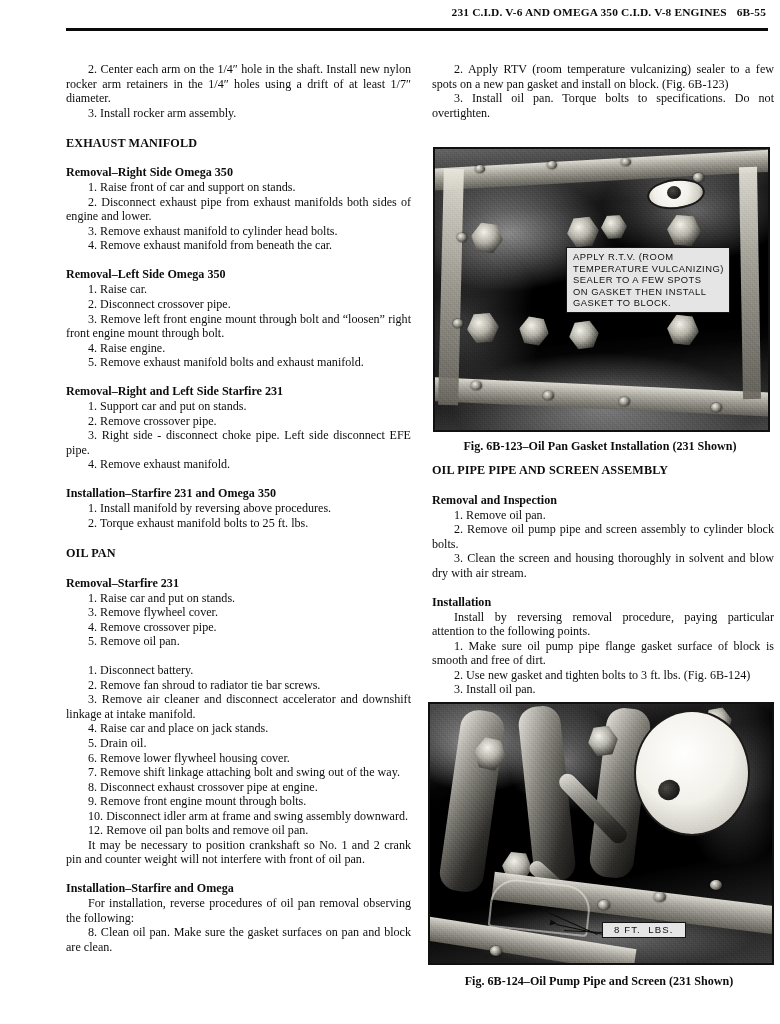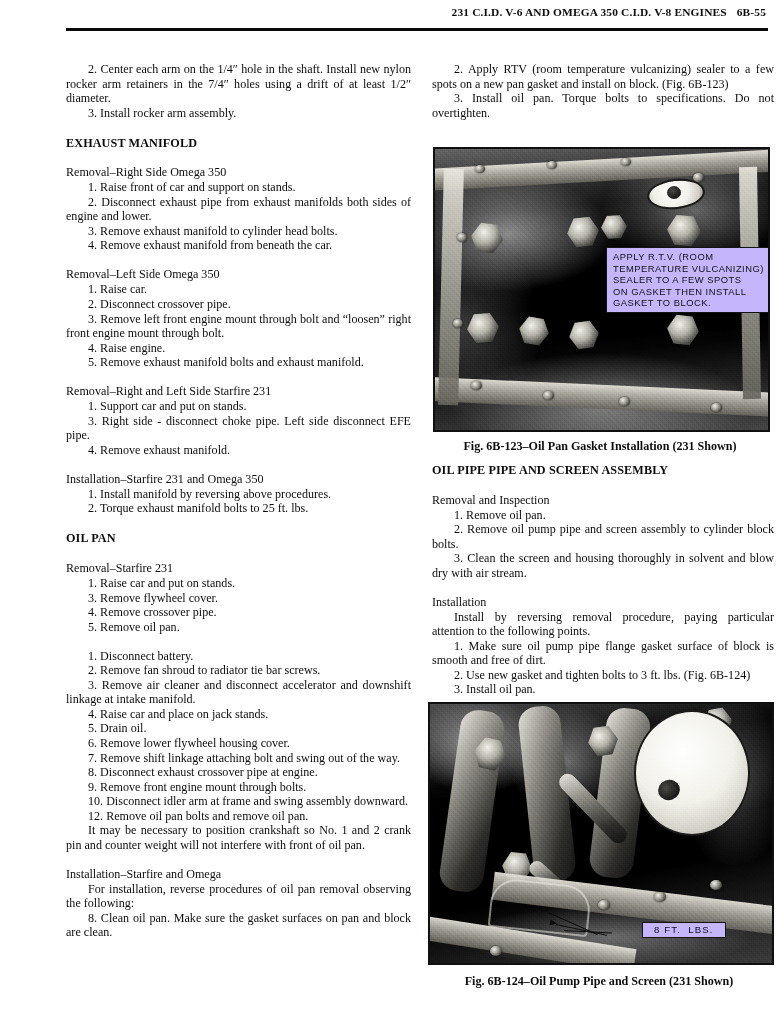--- a/index.html
+++ b/index.html
@@ -68,21 +68,21 @@
   h2.sec {
     margin: 0;
     font-size: 12.2px;
     font-weight: bold;
     line-height: 15px;
     letter-spacing: 0.1px;
   }
   h3.sub {
     margin: 0;
     font-size: 12.1px;
-    font-weight: normal;
+    font-weight: bold;
     line-height: 15px;
   }
   .gap-sec { height: 15.5px; }
   .gap-sub { height: 14.5px; }
 
   
   .figure {
     position: absolute;
   }
   .figframe {
@@ -155,29 +155,28 @@
   }
   .discHole {
     position: absolute;
     border-radius: 50%;
     background: radial-gradient(circle at 40% 35%, #4a4843 0%, #1a1918 70%, #000 100%);
   }
 
   
   .callout {
     position: absolute;
-    background: #c4b5fd;
+    background: #e5e5e5;
     border: 1.2px solid #141412;
     color: #111110;
     font-family: "Liberation Sans", "DejaVu Sans", sans-serif;
     letter-spacing: 0.5px;
     line-height: 11.6px;
     padding: 3px 5px 3px 6px;
     white-space: pre;
-    margin-left: 40px;
   }
   .callout.rtv { font-size: 9.4px; }
   .callout.ftlbs {
     font-size: 9.6px;
     letter-spacing: 1.1px;
     padding: 1px 11px;
     line-height: 12px;
   }
   .leader {
     position: absolute;
@@ -198,21 +197,21 @@
 
 <div id="page">
 
   <div class="runhead">
     <span class="title">231 C.I.D. V-6 AND OMEGA 350 C.I.D. V-8 ENGINES</span><span>6B-55</span>
   </div>
   <div class="rule"></div>
 
   <div class="col left">
 
-    <p class="item">2. Center each arm on the 1/4″ hole in the shaft. Install new nylon rocker arm retainers in the 7/4″ holes using a drift of at least 1/2″ diameter.</p>
+    <p class="item">2. Center each arm on the 1/4″ hole in the shaft. Install new nylon rocker arm retainers in the 1/4″ holes using a drift of at least 1/7″ diameter.</p>
     <p class="item">3. Install rocker arm assembly.</p>
 
     <div class="gap-sec"></div>
     <h2 class="sec">EXHAUST MANIFOLD</h2>
     <div class="gap-sub"></div>
 
     <h3 class="sub">Removal–Right Side Omega 350</h3>
     <p class="item">1. Raise front of car and support on stands.</p>
     <p class="item">2. Disconnect exhaust pipe from exhaust manifolds both sides of engine and lower.</p>
     <p class="item">3. Remove exhaust manifold to cylinder head bolts.</p>
@@ -222,20 +221,21 @@
     <h3 class="sub">Removal–Left Side Omega 350</h3>
     <p class="item">1. Raise car.</p>
     <p class="item">2. Disconnect crossover pipe.</p>
     <p class="item">3. Remove left front engine mount through bolt and “loosen” right front engine mount through bolt.</p>
     <p class="item">4. Raise engine.</p>
     <p class="item">5. Remove exhaust manifold bolts and exhaust manifold.</p>
 
     <div class="gap-sub"></div>
     <h3 class="sub">Removal–Right and Left Side Starfire 231</h3>
     <p class="item">1. Support car and put on stands.</p>
+    <p class="item">2. Remove crossover pipe.</p>
     <p class="item">3. Right side - disconnect choke pipe. Left side disconnect EFE pipe.</p>
     <p class="item">4. Remove exhaust manifold.</p>
 
     <div class="gap-sub"></div>
     <h3 class="sub">Installation–Starfire 231 and Omega 350</h3>
     <p class="item">1. Install manifold by reversing above procedures.</p>
     <p class="item">2. Torque exhaust manifold bolts to 25 ft. lbs.</p>
 
     <div class="gap-sec"></div>
     <h2 class="sec">OIL PAN</h2>

